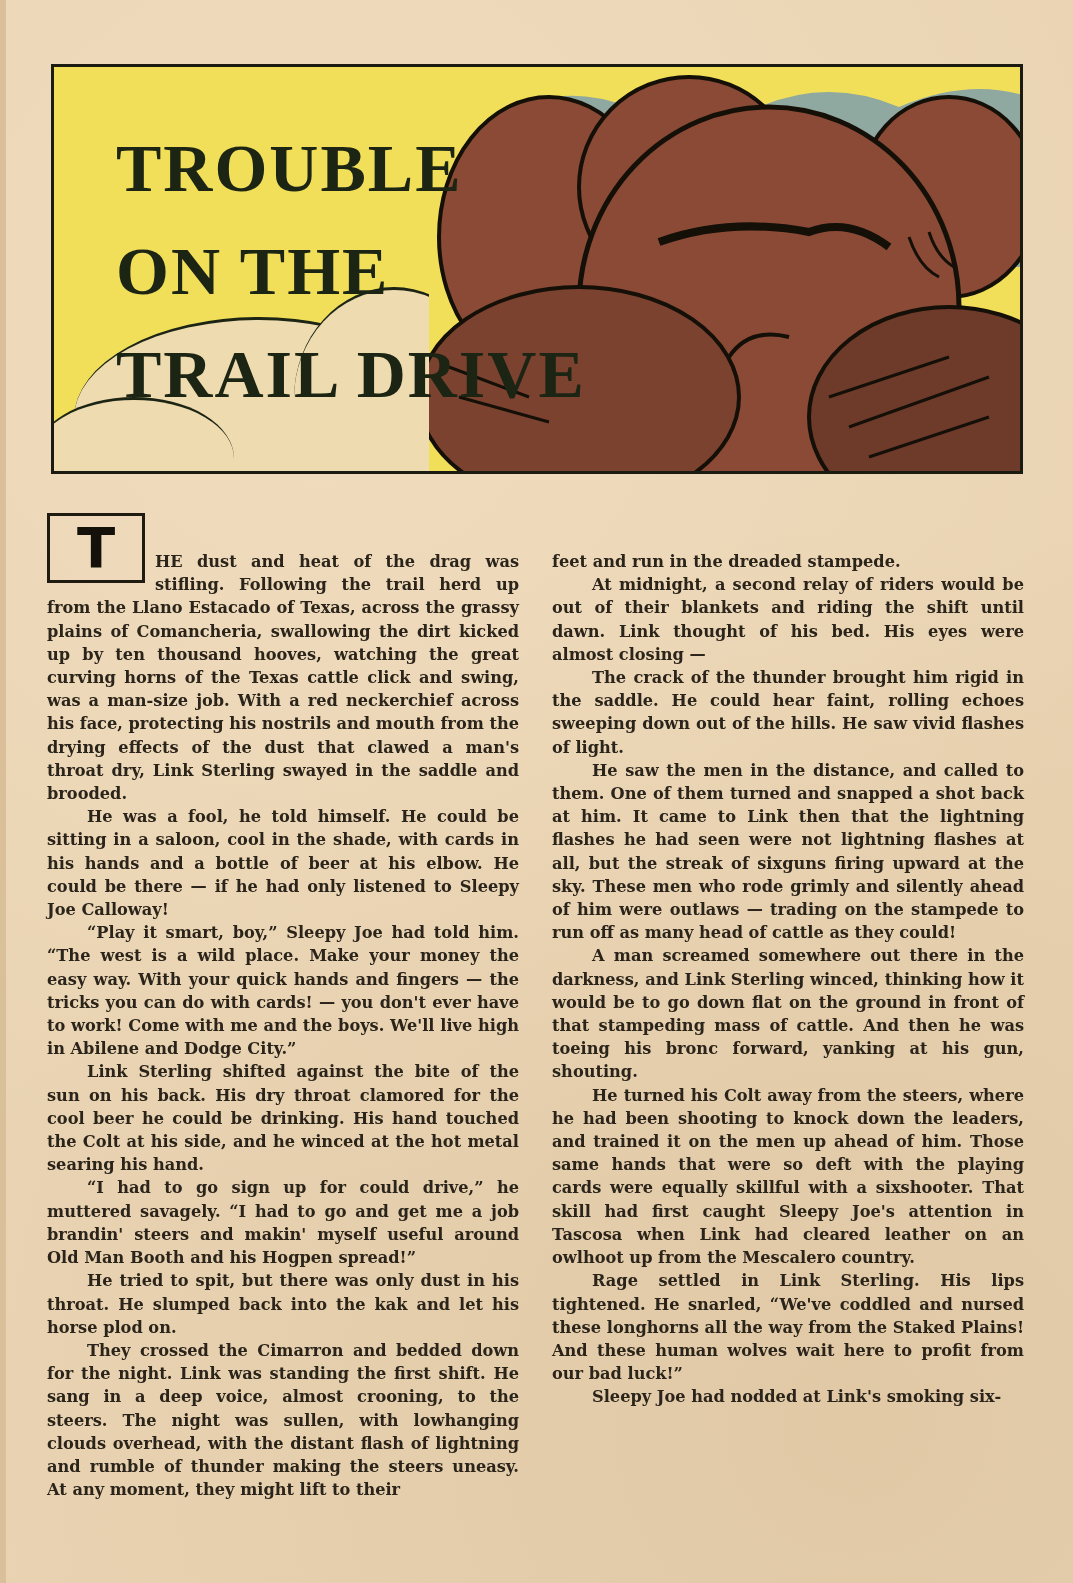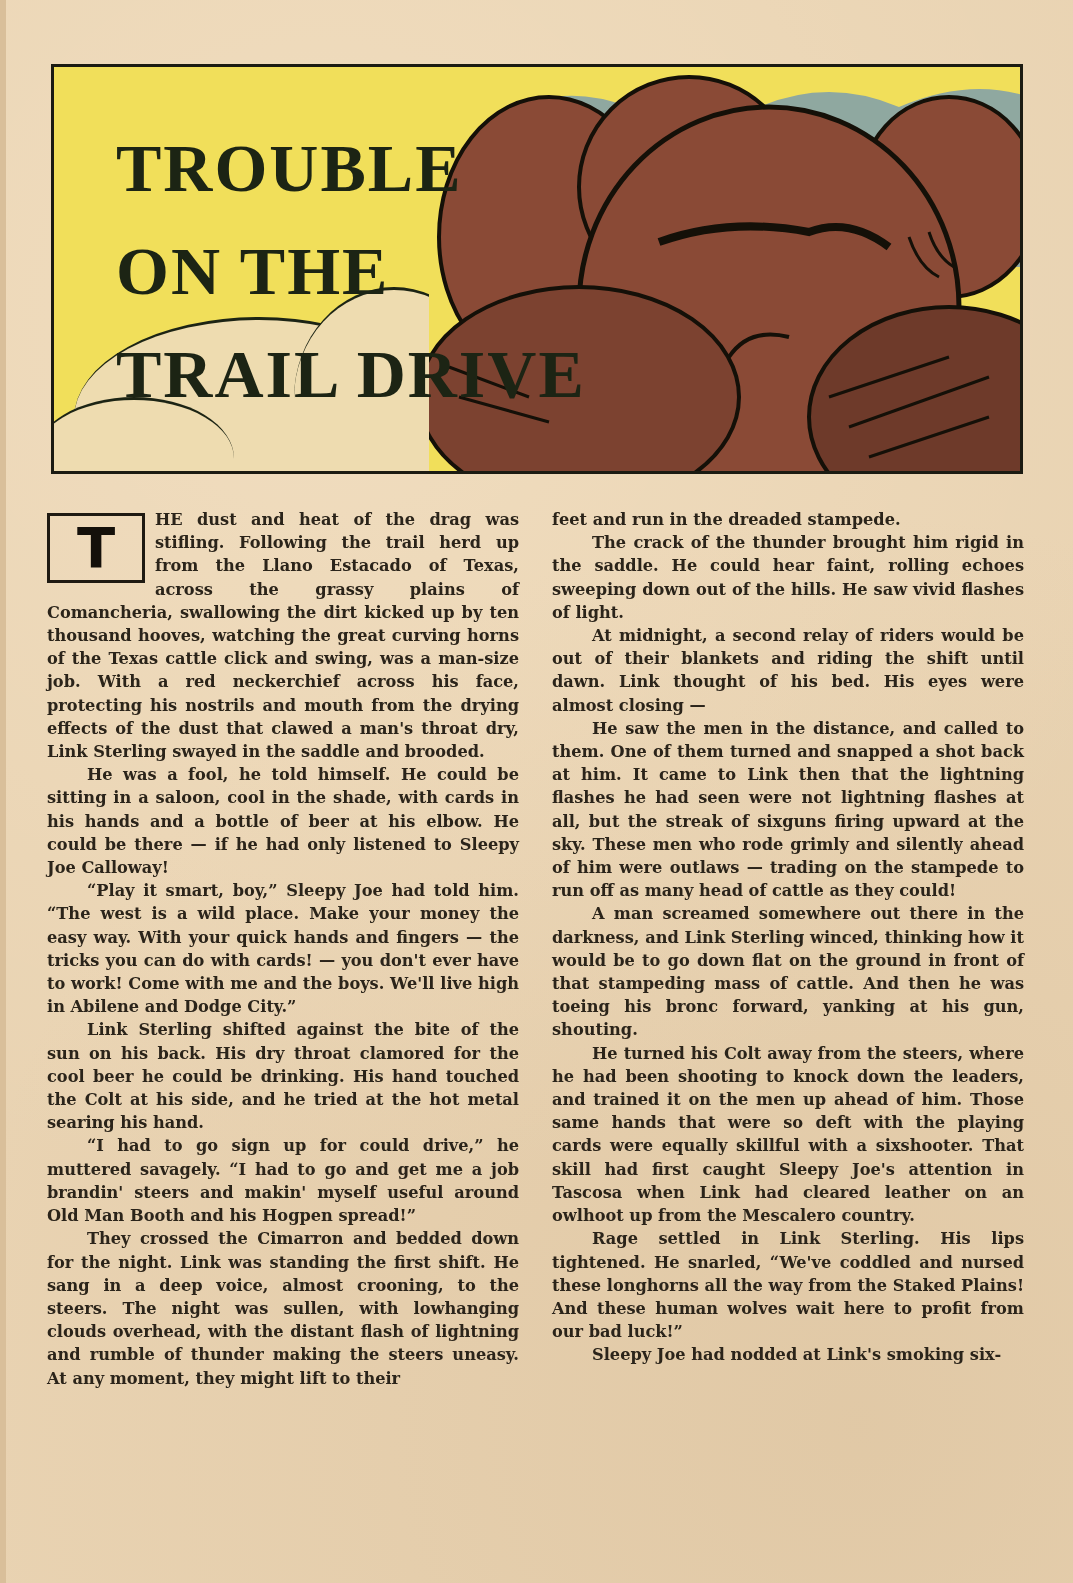--- a/index.html
+++ b/index.html
@@ -53,21 +53,21 @@
   }
   .col {
     position: absolute; top: 0; width: 472px;
     font-size: 16.2px;
     line-height: 23.2px;
     text-align: justify;
     font-weight: bold;
     color: #2b241a;
   }
   .col p { margin: 0; text-indent: 40px; }
-  .col p.no-indent { text-indent: 0; }
+  .col p.no-indent { text-indent: 0; margin-top: 42px; }
   .col-left { left: 0; }
   .col-right { left: 505px; }
   .drop-cap-box {
     float: left;
     width: 98px; height: 70px;
     border: 3px solid #1f1a12;
     margin: 5px 10px 2px 0;
     box-sizing: border-box;
     display: flex; align-items: center; justify-content: center;
     font-family: "DejaVu Sans", sans-serif;
@@ -110,27 +110,28 @@
     </svg>
   </div>
 </div>
 
 <div class="columns">
   <div class="col col-left">
     <div class="drop-cap-box">T</div>
     <p class="no-indent">HE dust and heat of the drag was stifling. Following the trail herd up from the Llano Estacado of Texas, across the grassy plains of Comancheria, swallowing the dirt kicked up by ten thousand hooves, watching the great curving horns of the Texas cattle click and swing, was a man-size job. With a red neckerchief across his face, protecting his nostrils and mouth from the drying effects of the dust that clawed a man's throat dry, Link Sterling swayed in the saddle and brooded.</p>
     <p>He was a fool, he told himself. He could be sitting in a saloon, cool in the shade, with cards in his hands and a bottle of beer at his elbow. He could be there — if he had only listened to Sleepy Joe Calloway!</p>
     <p>“Play it smart, boy,” Sleepy Joe had told him. “The west is a wild place. Make your money the easy way. With your quick hands and fingers — the tricks you can do with cards! — you don't ever have to work! Come with me and the boys. We'll live high in Abilene and Dodge City.”</p>
-    <p>Link Sterling shifted against the bite of the sun on his back. His dry throat clamored for the cool beer he could be drinking. His hand touched the Colt at his side, and he tried at the hot metal searing his hand.</p>
+    <p>Link Sterling shifted against the bite of the sun on his back. His dry throat clamored for the cool beer he could be drinking. His hand touched the Colt at his side, and he winced at the hot metal searing his hand.</p>
     <p>“I had to go sign up for could drive,” he muttered savagely. “I had to go and get me a job brandin' steers and makin' myself useful around Old Man Booth and his Hogpen spread!”</p>
+    <p>He tried to spit, but there was only dust in his throat. He slumped back into the kak and let his horse plod on.</p>
     <p>They crossed the Cimarron and bedded down for the night. Link was standing the first shift. He sang in a deep voice, almost crooning, to the steers. The night was sullen, with lowhanging clouds overhead, with the distant flash of lightning and rumble of thunder making the steers uneasy. At any moment, they might lift to their</p>
   </div>
   <div class="col col-right">
     <p class="no-indent">feet and run in the dreaded stampede.</p>
+    <p>At midnight, a second relay of riders would be out of their blankets and riding the shift until dawn. Link thought of his bed. His eyes were almost closing —</p>
     <p>The crack of the thunder brought him rigid in the saddle. He could hear faint, rolling echoes sweeping down out of the hills. He saw vivid flashes of light.</p>
-    <p>At midnight, a second relay of riders would be out of their blankets and riding the shift until dawn. Link thought of his bed. His eyes were almost closing —</p>
     <p>He saw the men in the distance, and called to them. One of them turned and snapped a shot back at him. It came to Link then that the lightning flashes he had seen were not lightning flashes at all, but the streak of sixguns firing upward at the sky. These men who rode grimly and silently ahead of him were outlaws — trading on the stampede to run off as many head of cattle as they could!</p>
     <p>A man screamed somewhere out there in the darkness, and Link Sterling winced, thinking how it would be to go down flat on the ground in front of that stampeding mass of cattle. And then he was toeing his bronc forward, yanking at his gun, shouting.</p>
     <p>He turned his Colt away from the steers, where he had been shooting to knock down the leaders, and trained it on the men up ahead of him. Those same hands that were so deft with the playing cards were equally skillful with a sixshooter. That skill had first caught Sleepy Joe's attention in Tascosa when Link had cleared leather on an owlhoot up from the Mescalero country.</p>
     <p>Rage settled in Link Sterling. His lips tightened. He snarled, “We've coddled and nursed these longhorns all the way from the Staked Plains! And these human wolves wait here to profit from our bad luck!”</p>
     <p>Sleepy Joe had nodded at Link's smoking six-</p>
   </div>
 </div>
 
 </body></html>

